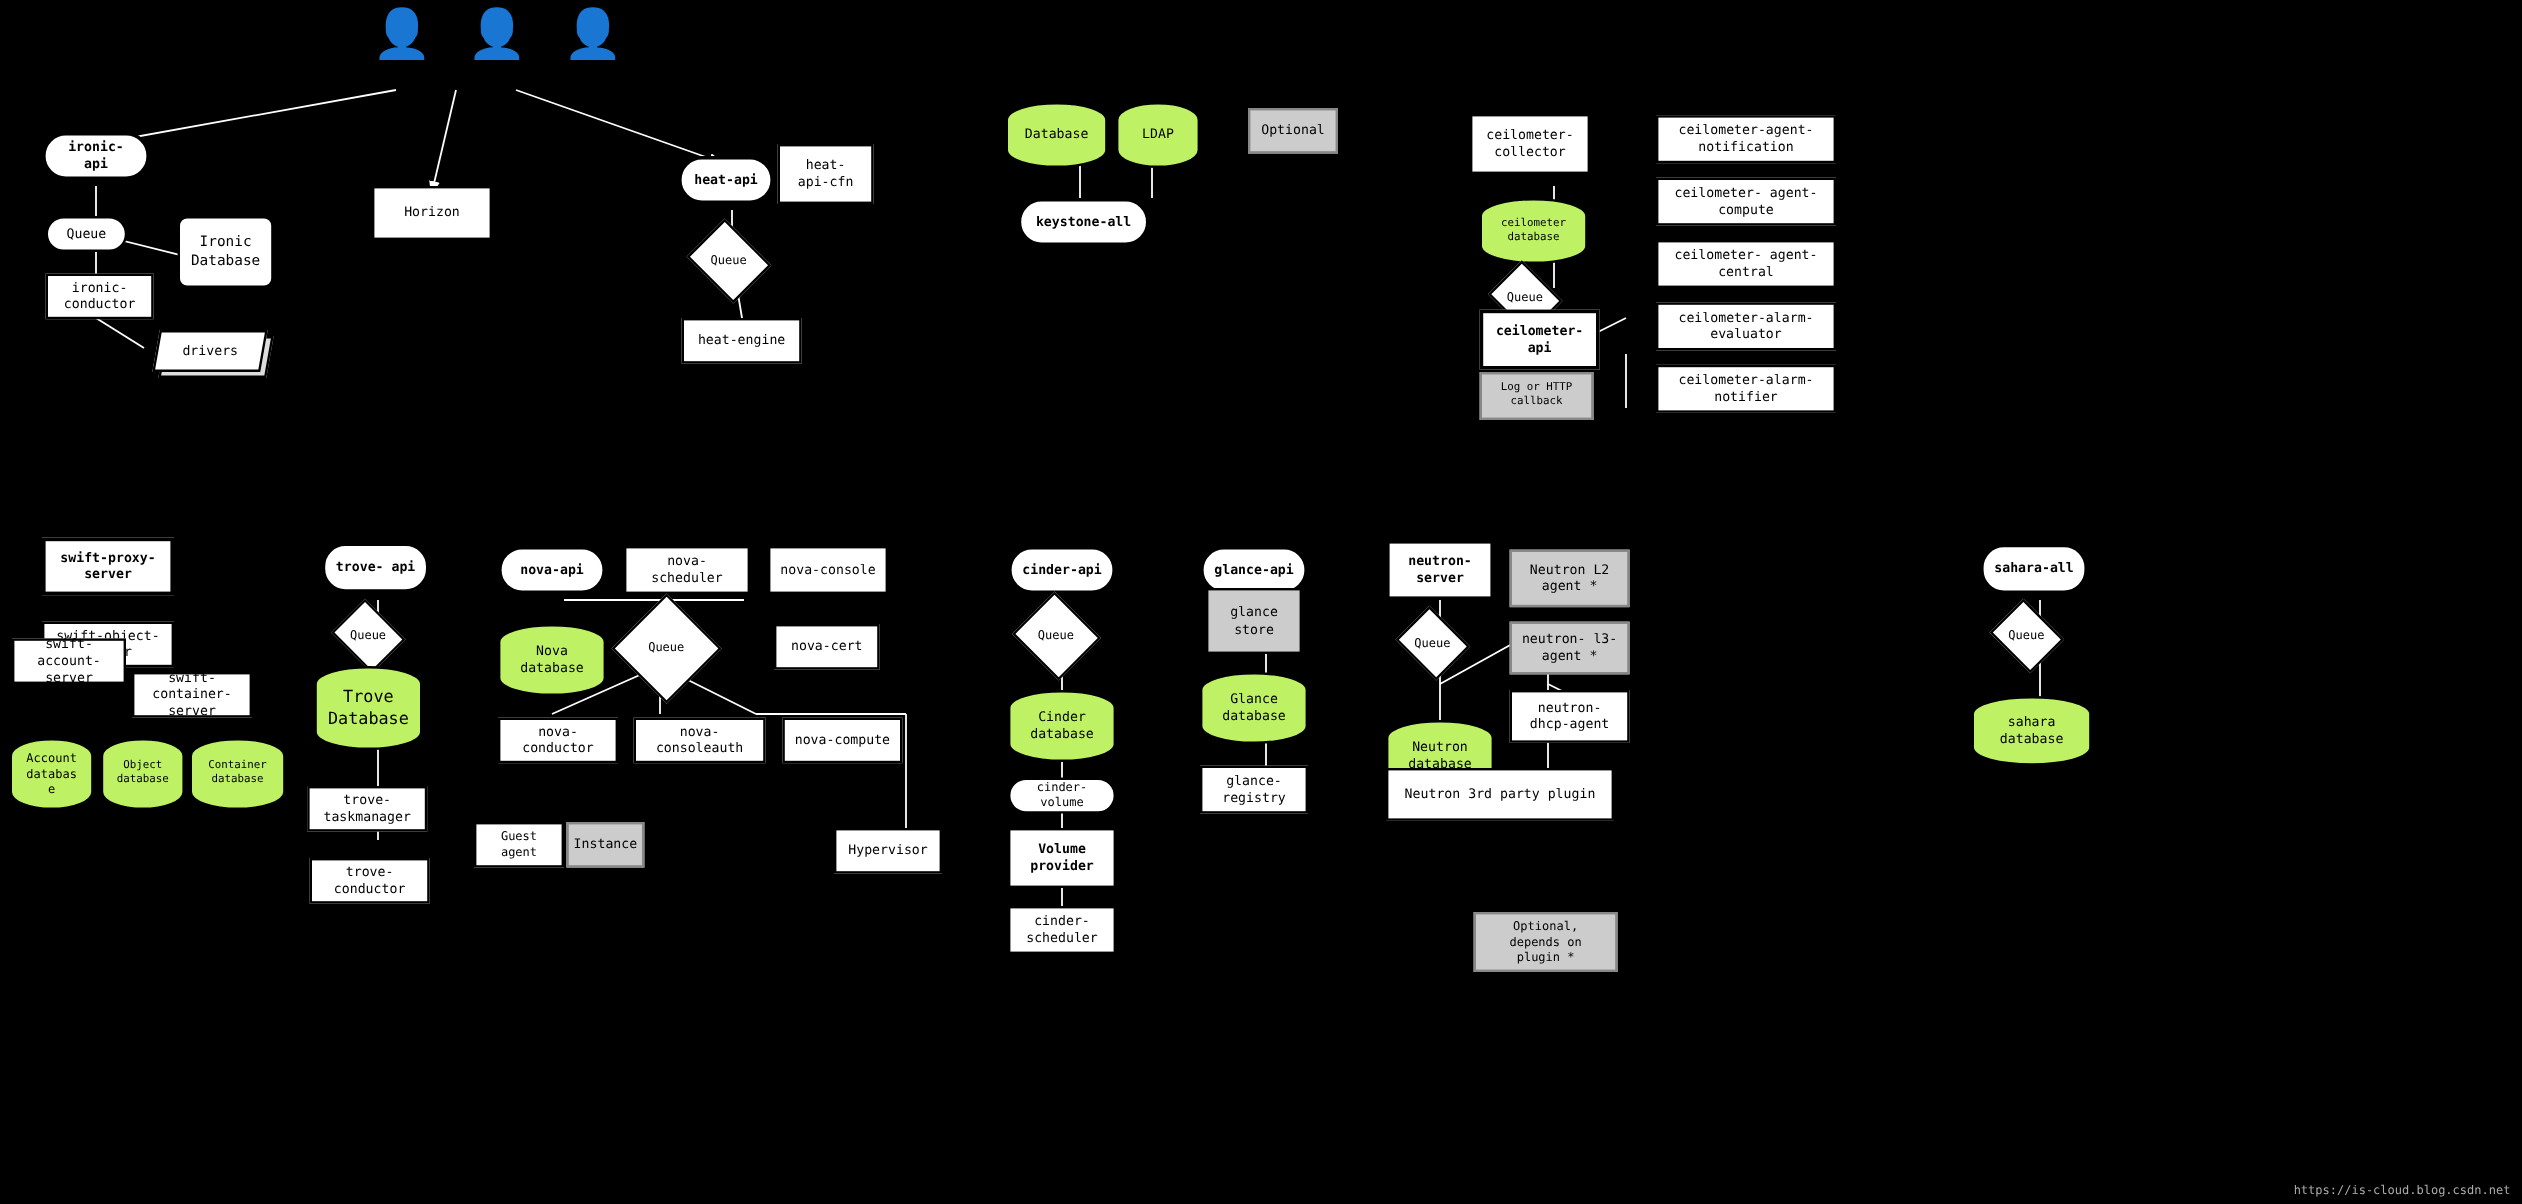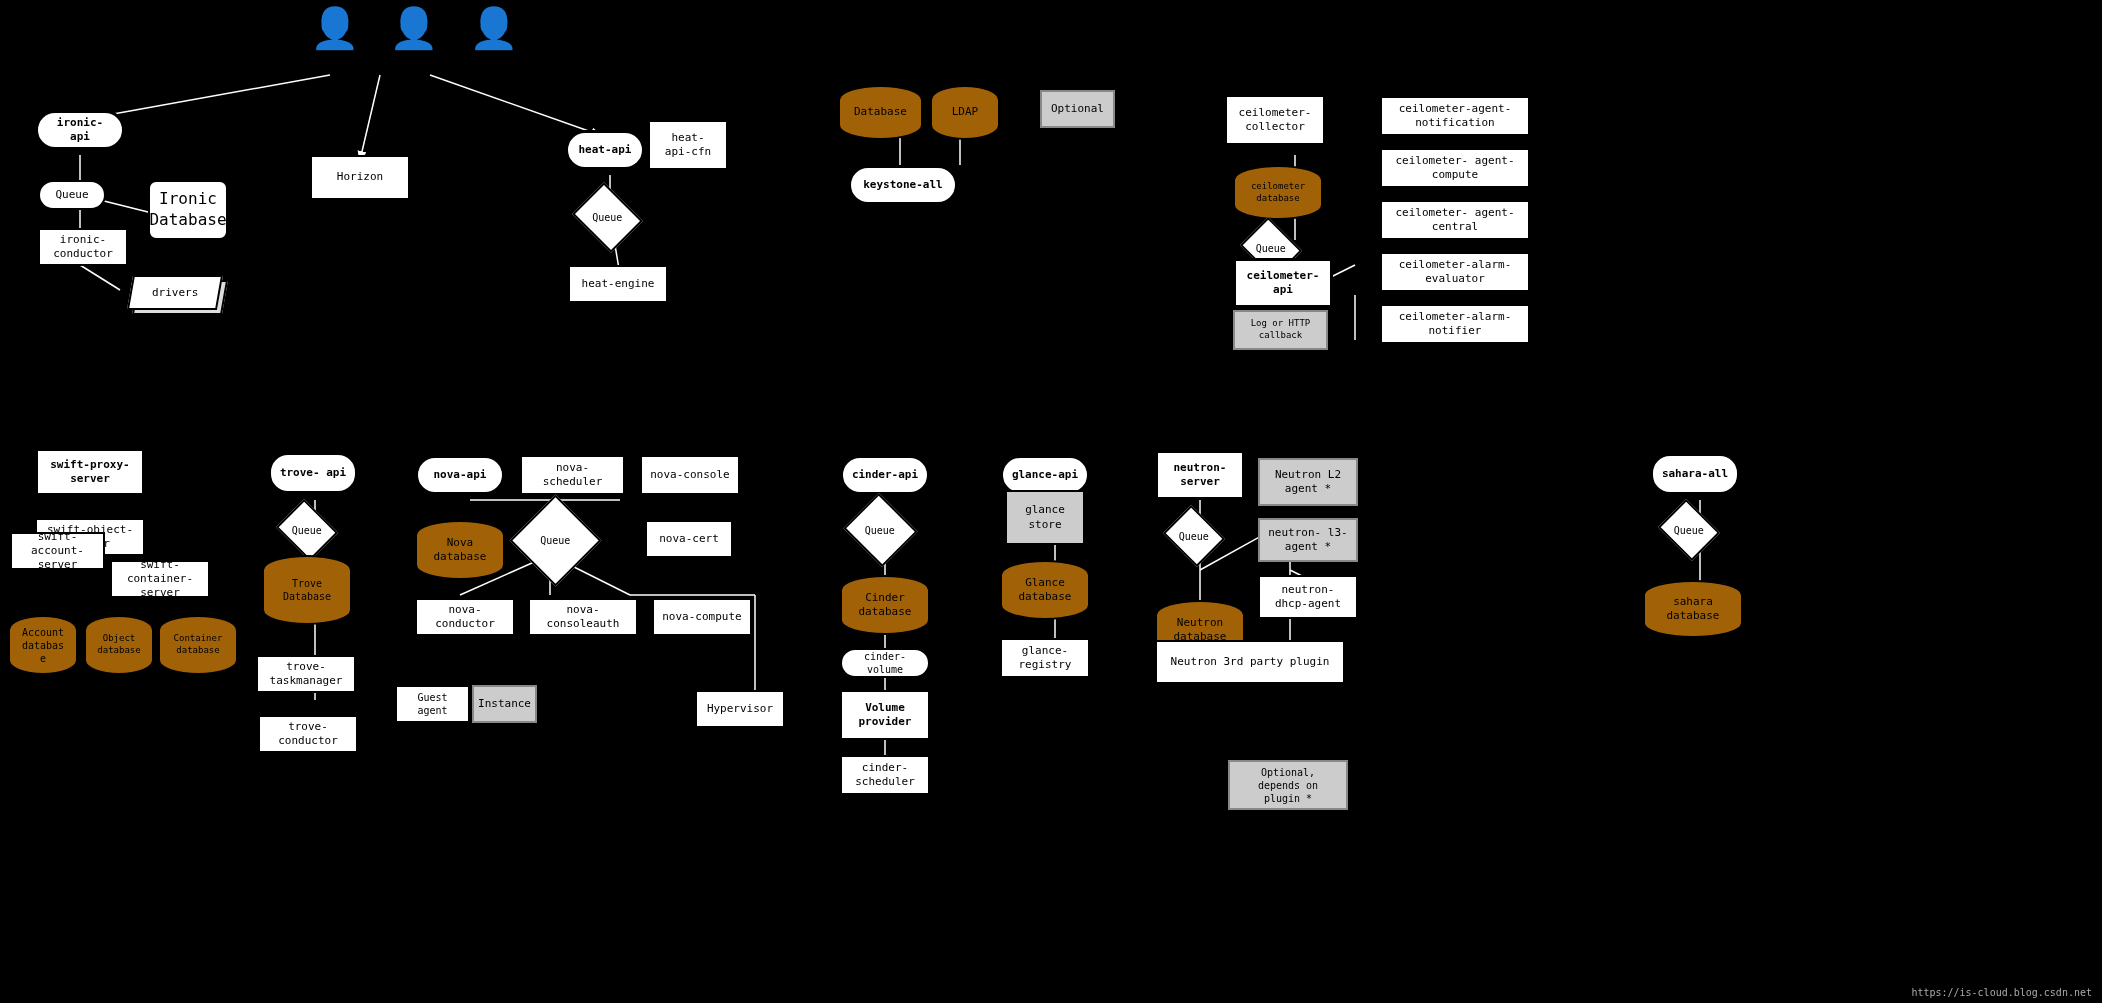--- a/index.html
+++ b/index.html
@@ -46,21 +46,21 @@
       font-weight: bold;
       border: 3px solid #000;
     }
 
     .node-rounded {
       border-radius: 20px;
     }
 
     
     .node-cylinder {
-      background: #a16207;
+      background: #bef264;
       color: #000;
       border: 2px solid #000;
       border-radius: 50% / 15px;
       padding: 10px 6px;
     }
 
     
     .node-gray {
       background: #ccc;
       color: #000;
@@ -164,21 +164,21 @@
   <div class="node node-rect node-bold node-rounded" style="position:absolute; top:110px; left:35px; width:90px; height:40px;">
     <span>ironic-
 api</span>
   </div>
 
   <div class="node node-rect node-rounded" style="position:absolute; top:180px; left:38px; width:68px; height:30px;">
     <span>Queue</span>
   </div>
 
   <div class="node node-cylinder" style="position:absolute; top:180px; left:148px; width:80px; height:60px; border-radius: 8px 8px 8px 8px; border-top: 2px solid #000; border-bottom: 2px solid #000; background:#fff; color:#000;">
-    <span style="font-size:16px;">Ironic
+    <span style="font-size:12px;">Ironic
 Database</span>
   </div>
 
   <div class="node node-rect" style="position:absolute; top:228px; left:38px; width:90px; height:38px;">
     <span>ironic-
 conductor</span>
   </div>
 
   <div style="position:absolute; top:275px; left:130px; width:90px; height:35px; background:#fff; color:#000; border:2px solid #000; display:flex; align-items:center; justify-content:center; transform: skewX(-10deg);">
     <span style="transform: skewX(10deg);">drivers</span>
@@ -294,21 +294,21 @@
   <div class="node node-rect node-bold node-rounded" style="position:absolute; top:452px; left:268px; width:90px; height:42px;">
     <span>trove-
 api</span>
   </div>
 
   <div style="position:absolute; top:510px; left:283px; width:48px; height:40px; background:#fff; border:2px solid #000; transform:rotate(45deg); display:flex; align-items:center; justify-content:center;">
     <span style="transform:rotate(-45deg); font-size:10px; font-family:monospace; color:#000;">Queue</span>
   </div>
 
   <div class="node node-cylinder" style="position:absolute; top:555px; left:262px; width:90px; height:70px;">
-    <span style="font-size:10px;">Trove
+    <span style="font-size:14px;">Trove
 Database</span>
   </div>
   <div class="node node-rect" style="position:absolute; top:655px; left:256px; width:100px; height:38px;">
     <span>trove-
 taskmanager</span>
   </div>
   <div class="node node-rect" style="position:absolute; top:715px; left:258px; width:100px; height:38px;">
     <span>trove-
 conductor</span>
   </div>

